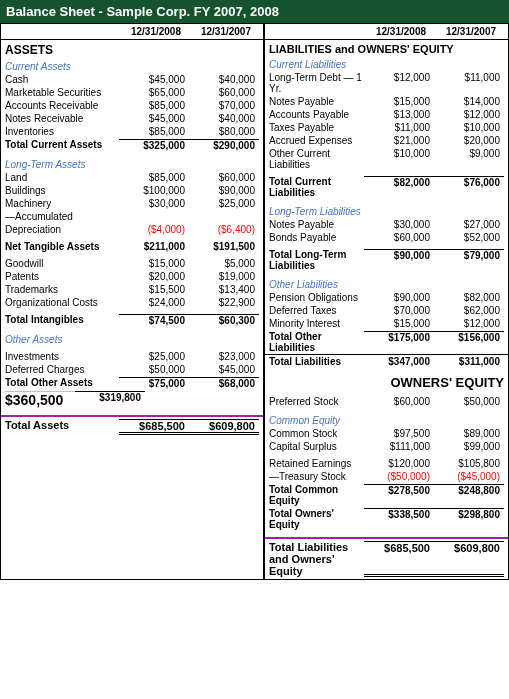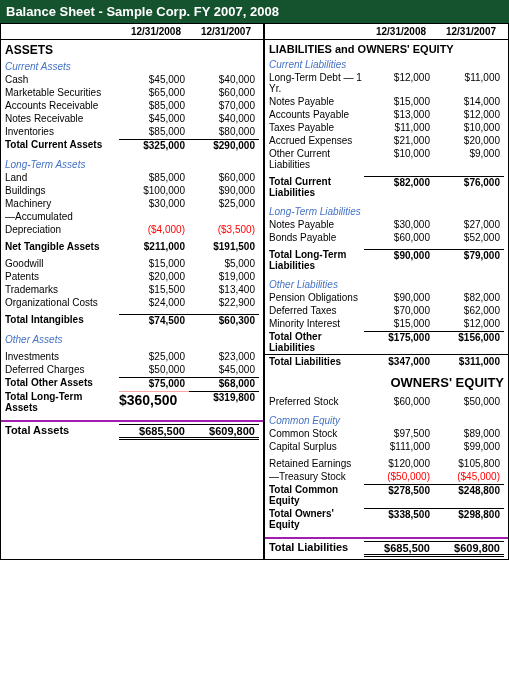--- a/index.html
+++ b/index.html
@@ -165,21 +165,21 @@
         <span class="row-val">$25,000</span>
       </div>
       <div class="data-row">
         <span class="row-label">—Accumulated</span>
         <span class="row-val"></span>
         <span class="row-val"></span>
       </div>
       <div class="data-row">
         <span class="row-label">Depreciation</span>
         <span class="row-val negative">($4,000)</span>
-        <span class="row-val negative">($3,500)</span>
+        <span class="row-val negative">($6,400)</span>
       </div>
       <div class="spacer"></div>
       <div class="data-row" style="font-weight:bold">
         <span class="row-label">Net Tangible Assets</span>
         <span class="row-val">$211,000</span>
         <span class="row-val">$191,500</span>
       </div>
 
       <div class="spacer"></div>
 
@@ -224,24 +224,20 @@
         <span class="row-val">$50,000</span>
         <span class="row-val">$45,000</span>
       </div>
       <div class="total-row">
         <span class="row-label">Total Other Assets</span>
         <span class="row-val">$75,000</span>
         <span class="row-val">$68,000</span>
       </div>
 
       <div style="display:flex; padding: 1px 4px; font-weight:bold;">
-        <span style="flex:1; font-size:10px;">
-          <span>Total Long-Term</span><br>
-          <span>Assets</span>
-        </span>
         <span style="width:70px; font-size:14px; padding-right:4px; border-top:1px solid #fca5a5;">$360,500</span>
         <span style="width:70px; text-align:right; font-size:10px; padding-right:4px; border-top:1px solid #000;">$319,800</span>
       </div>
 
       <div class="spacer"></div>
 
       <div class="grand-total-row">
         <span class="row-label" style="font-size:11px;">Total Assets</span>
         <span class="row-val double-underline" style="font-size:11px;">$685,500</span>
         <span class="row-val double-underline" style="font-size:11px;">$609,800</span>
@@ -381,19 +377,20 @@
         <span class="row-label">Total Owners' Equity</span>
         <span class="row-val">$338,500</span>
         <span class="row-val">$298,800</span>
       </div>
 
       <div class="spacer"></div>
 
       <div class="grand-total-row">
         <span class="row-label" style="font-size:11px;">
           <span>Total Liabilities</span><br>
+          <span>and Owners' Equity</span>
         </span>
         <span class="row-val double-underline" style="font-size:11px;">$685,500</span>
         <span class="row-val double-underline" style="font-size:11px;">$609,800</span>
       </div>
     </div>
   </div>
 </div>
 
 </body></html>

